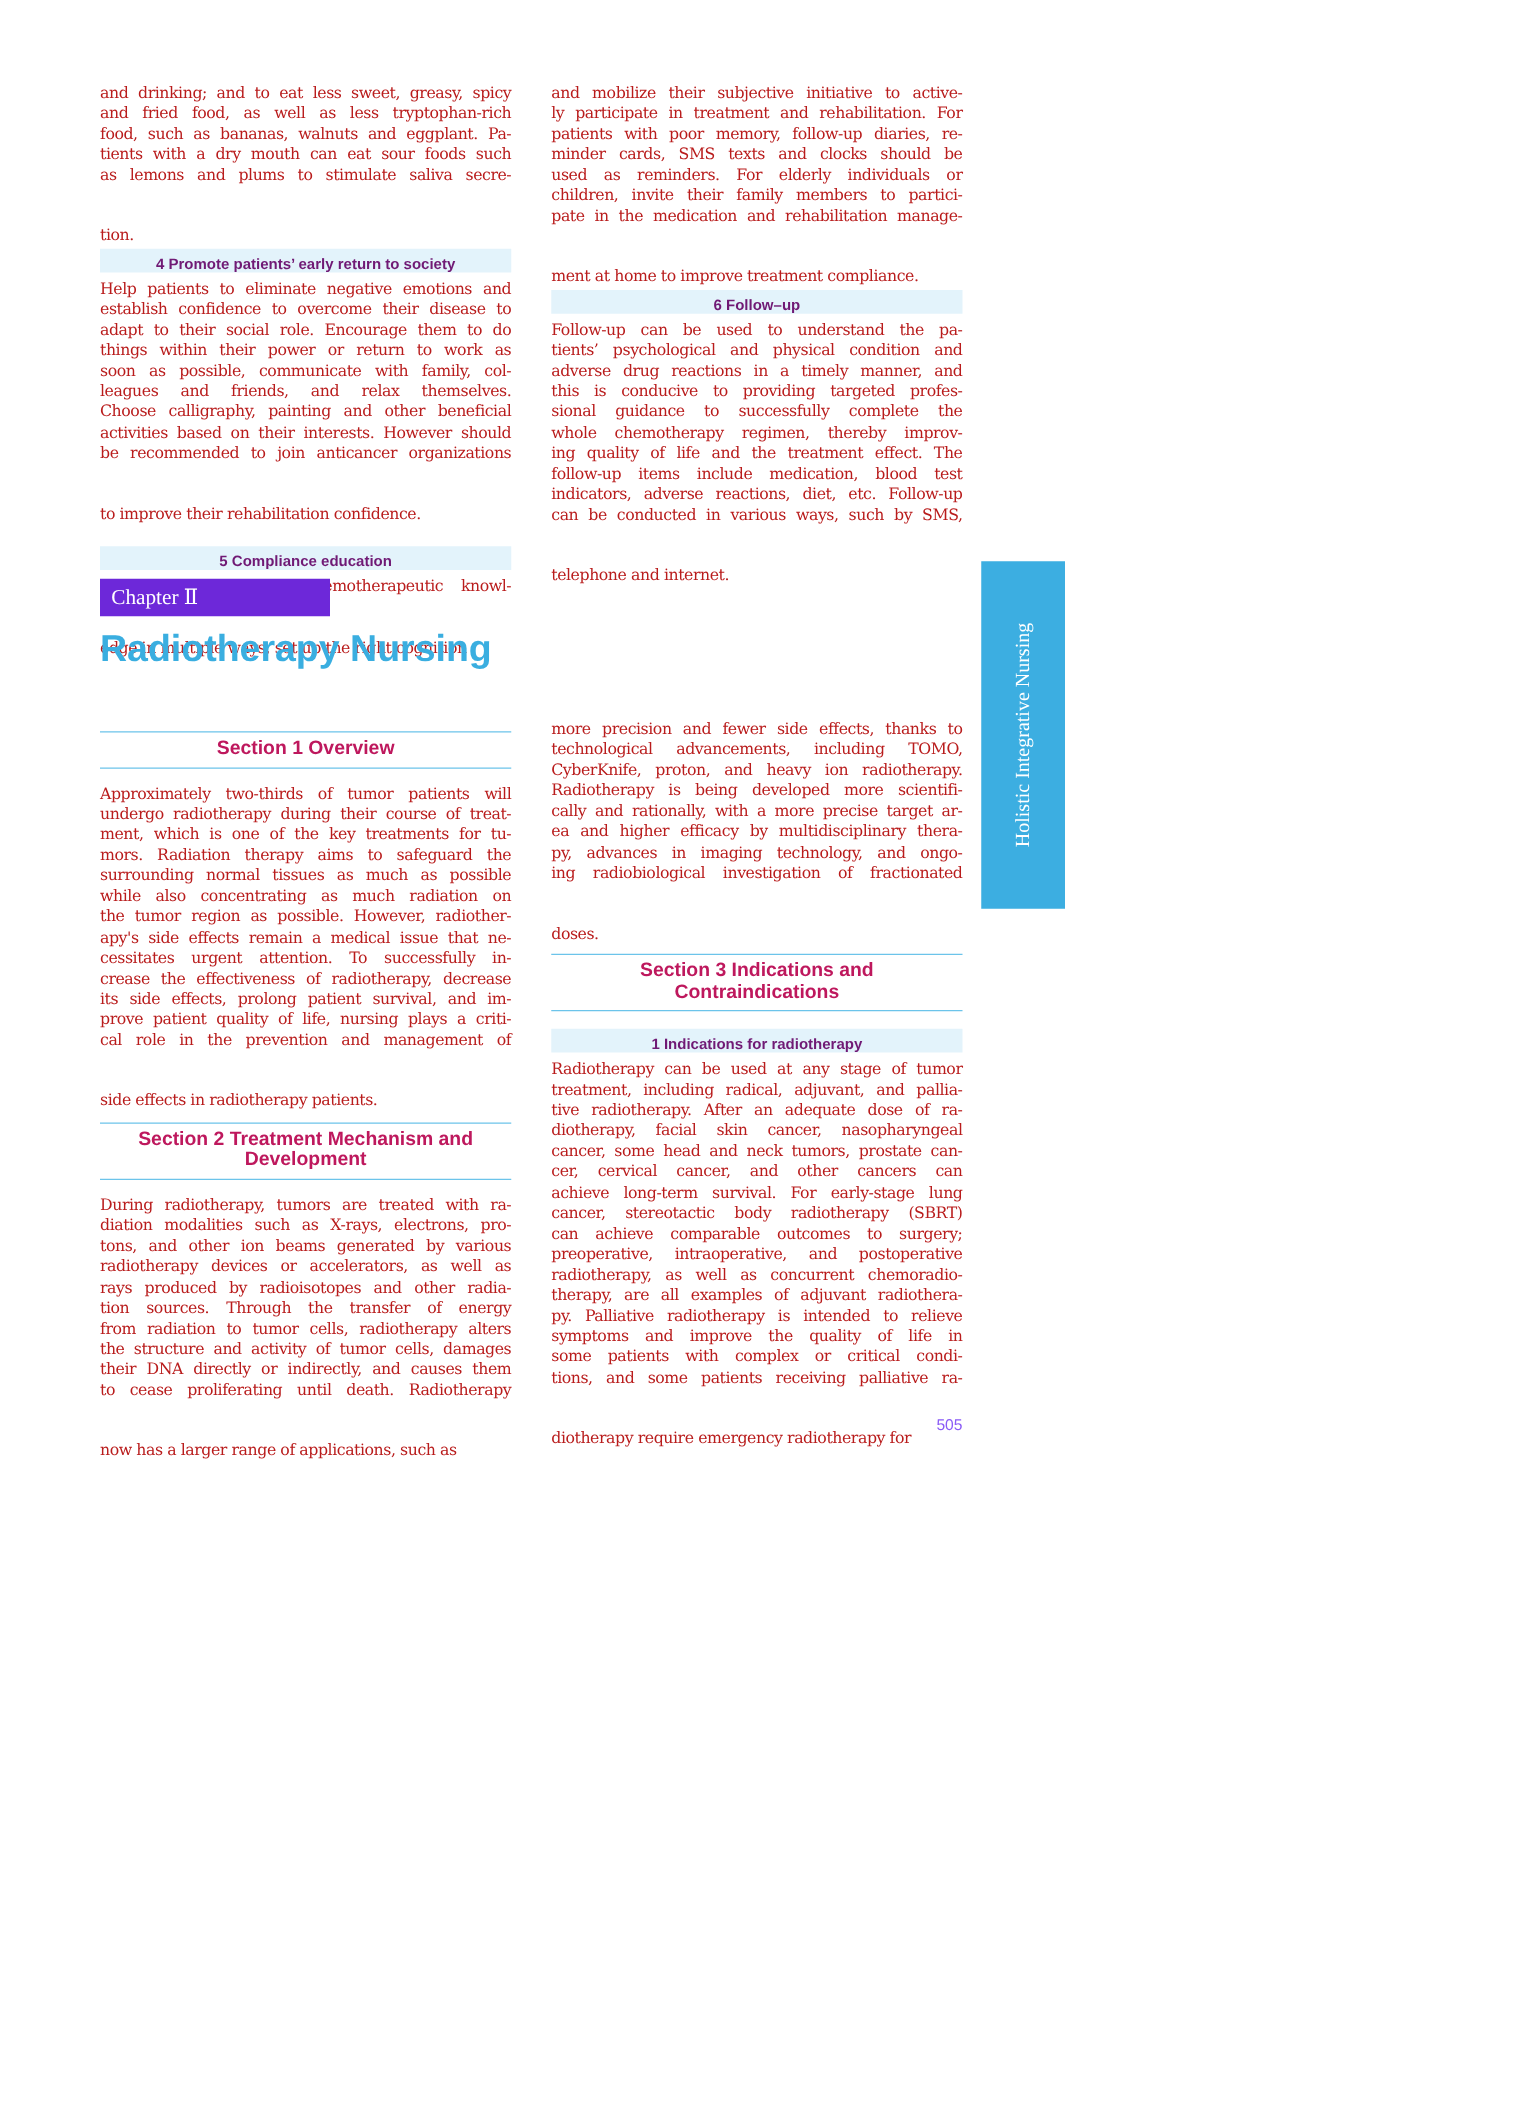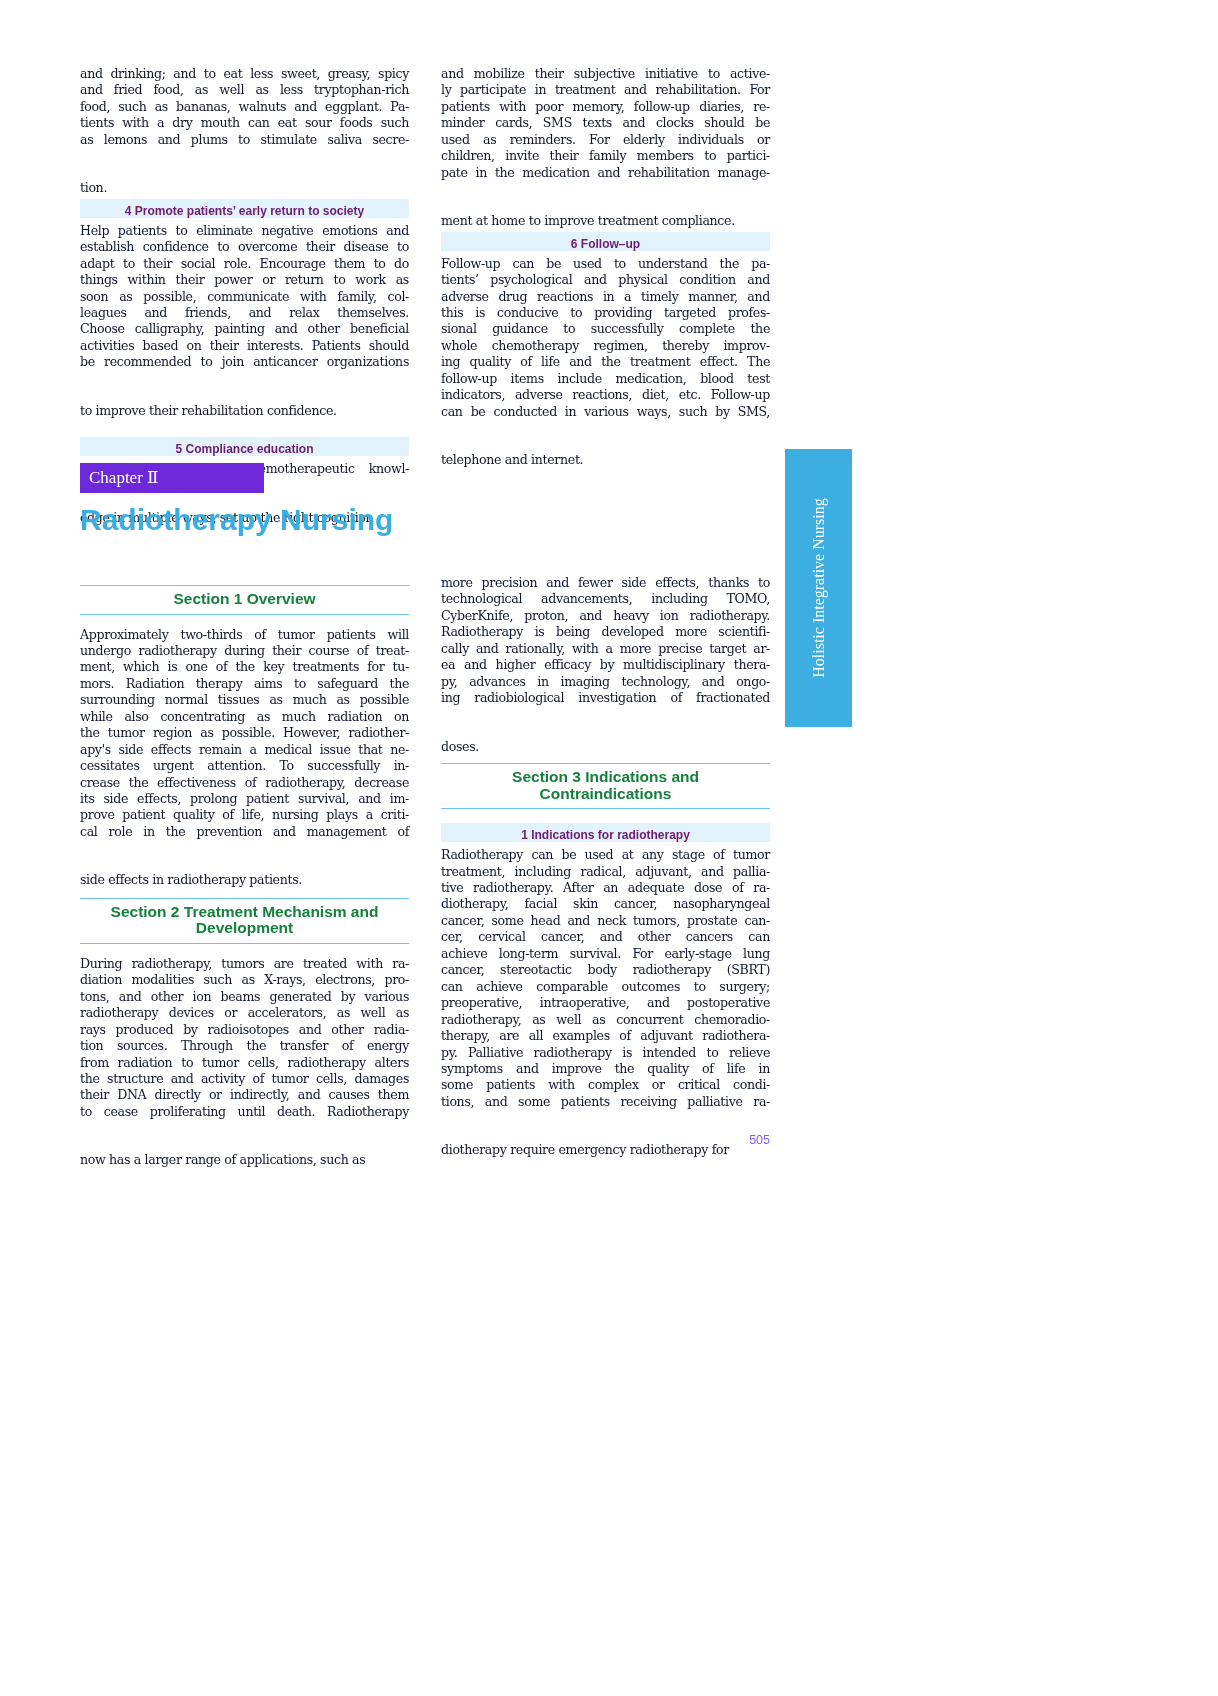--- a/index.html
+++ b/index.html
@@ -3,21 +3,21 @@
 <meta charset="utf-8">
 <style>
   html, body { margin: 0; padding: 0; background: #ffffff; }
   body { width: 1218px; height: 1696px; position: relative; overflow: hidden; }
   .page { position: absolute; left: 0; top: 0; width: 1218px; height: 1696px; }
   .col { position: absolute; width: 329px; }
   .p {
     font-family: "DejaVu Serif", "Liberation Serif", serif;
     font-size: 12.6px;
     line-height: 16.45px;
-    color: #0f172a;
+    color: #b91c1c;
     text-align: justify;
     margin: 0;
     letter-spacing: -0.35px;
     word-spacing: 0px;
   }
   .p .ln { display: block; text-align: justify; text-align-last: justify; white-space: nowrap; }
   .p .ln.last { text-align-last: left; margin-top: 32px; }
   .subhead {
     background: #e3f3fb;
     color: #701a75;
@@ -25,21 +25,21 @@
     font-weight: bold;
     font-size: 12px;
     text-align: center;
     height: 19px;
     line-height: 24px;
     margin: 3px 0 5px 0;
   }
   .sechead {
     border-top: 1.5px solid #6cc4ea;
     border-bottom: 1.5px solid #6cc4ea;
-    color: #15803d;
+    color: #be185d;
     font-family: "Liberation Sans", "DejaVu Sans", sans-serif;
     font-weight: bold;
     font-size: 15.5px;
     text-align: center;
     line-height: 16.5px;
     padding: 5px 0 6px 0;
   }
   .chapter-tab {
     position: absolute; left: 80px; top: 463px; width: 184px; height: 30px;
     background: #6d28d9; color: #ffffff;
@@ -83,21 +83,21 @@
       </div>
     <div class="subhead" style="margin-top:2px;">4 Promote patients’ early return to society</div>
     <div class="p">
         <span class="ln">Help patients to eliminate negative emotions and</span>
         <span class="ln">establish confidence to overcome their disease to</span>
         <span class="ln">adapt to their social role. Encourage them to do</span>
         <span class="ln">things within their power or return to work as</span>
         <span class="ln">soon as possible, communicate with family, col-</span>
         <span class="ln">leagues and friends, and relax themselves.</span>
         <span class="ln">Choose calligraphy, painting and other beneficial</span>
-        <span class="ln">activities based on their interests. Patients should</span>
+        <span class="ln">activities based on their interests. However should</span>
         <span class="ln">be recommended to join anticancer organizations</span>
         <span class="ln last">to improve their rehabilitation confidence.</span>
       </div>
     <div class="subhead" style="margin-top:18px;">5 Compliance education</div>
     <div class="p">
         <span class="ln">Provide patients with chemotherapeutic knowl-</span>
         <span class="ln last">edge in multiple ways, set up the right cognition</span>
       </div>
   </div>
 

